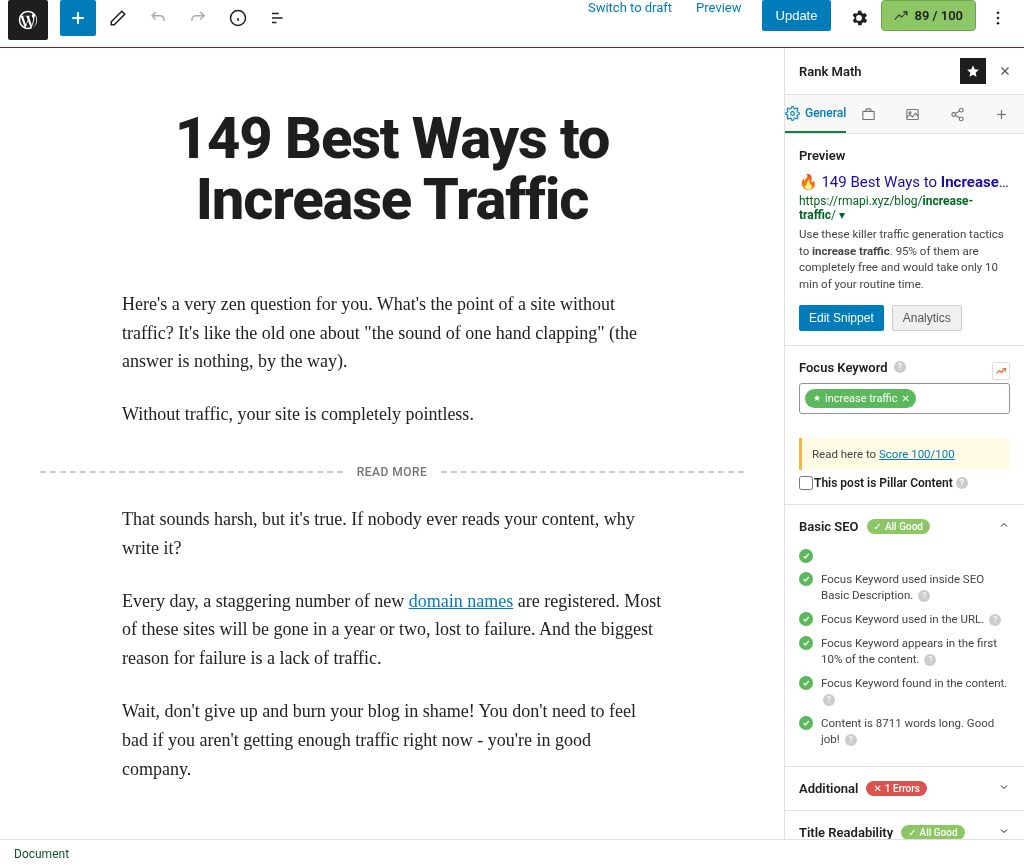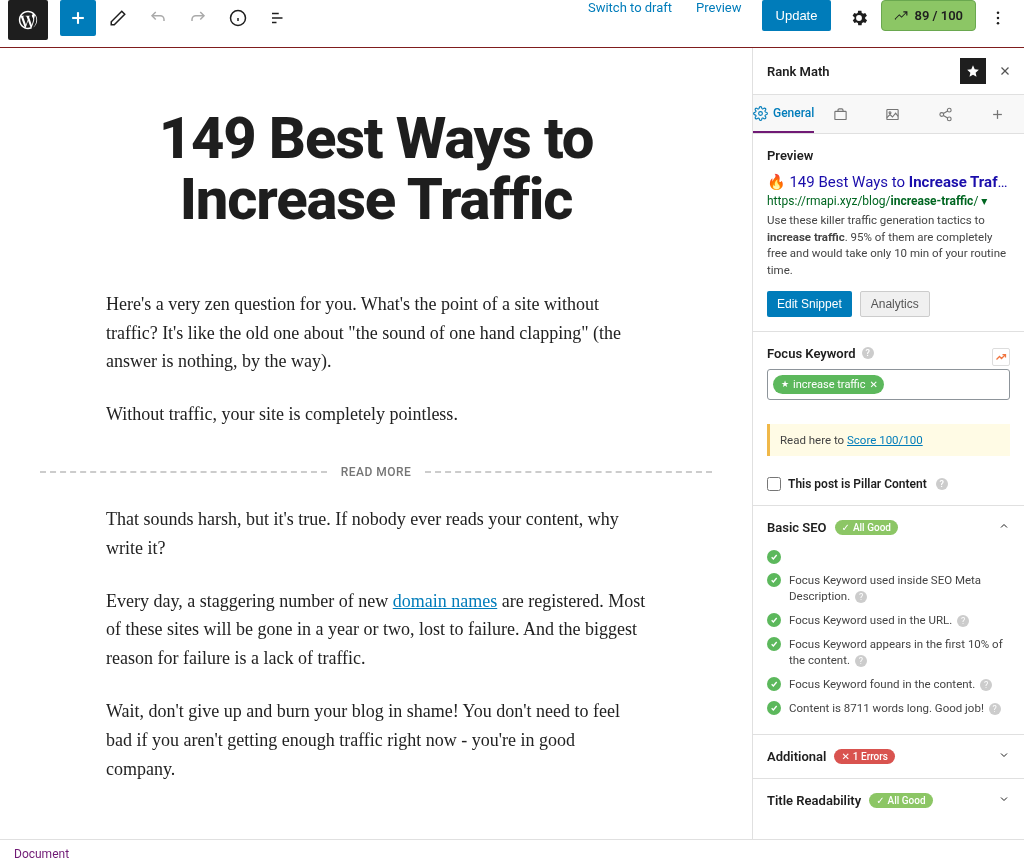--- a/index.html
+++ b/index.html
@@ -23,29 +23,29 @@
 .editor { flex: 1; overflow-y: auto; display: flex; flex-direction: column; align-items: center; padding: 60px 40px 20px; }
 .editor-inner { max-width: 540px; width: 100%; }
 .post-title { font-size: 58px; font-weight: 800; line-height: 1.05; text-align: center; letter-spacing: -0.02em; margin-bottom: 60px; font-family: -apple-system, BlinkMacSystemFont, "Segoe UI", Roboto, sans-serif; }
 .post-body p { font-family: Georgia, "Times New Roman", serif; font-size: 18px; line-height: 1.6; color: #222; margin-bottom: 24px; }
 .post-body a { color: #007cba; text-decoration: underline; }
 .read-more-sep { display: flex; align-items: center; gap: 14px; margin: 12px 0 26px; width: 780px; max-width: 100%; align-self: center; margin-left: -120px; margin-right: -120px; }
 .read-more-sep .line { flex: 1; border-top: 2px dashed #ccc; }
 .read-more-sep .label { font-size: 12px; letter-spacing: 0.5px; color: #757575; font-weight: 500; }
 
 
-.sidebar { width: 272px; border-left: 1px solid #e0e0e0; background: #fff; overflow-y: auto; font-size: 12px; }
+.sidebar { width: 240px; border-left: 1px solid #e0e0e0; background: #fff; overflow-y: auto; font-size: 12px; }
 .sidebar-header { display: flex; align-items: center; padding: 10px 6px 10px 14px; border-bottom: 1px solid #e0e0e0; }
 .sidebar-title { font-weight: 600; font-size: 13px; flex: 1; }
 .star-btn { width: 26px; height: 26px; background: #1e1e1e; color: #fff; display: flex; align-items: center; justify-content: center; cursor: pointer; margin-right: 6px; }
 .close-btn { width: 26px; height: 26px; display:flex; align-items:center; justify-content:center; cursor:pointer; color:#555; }
 
 .tabstrip { display: flex; border-bottom: 1px solid #e0e0e0; background: #f8f8f8; }
 .tabstrip .tab { flex: 1; display: flex; align-items:center; justify-content:center; gap:5px; height: 38px; cursor: pointer; color: #757575; font-size: 12px; }
-.tabstrip .tab.active { border-bottom: 2px solid #701a75; color: #007cba; font-weight: 500; margin-bottom:-1px; }
+.tabstrip .tab.active { border-bottom: 2px solid #15803d; color: #007cba; font-weight: 500; margin-bottom:-1px; }
 .tabstrip .tab svg { width:15px; height:15px; }
 
 .panel { padding: 14px; border-bottom: 1px solid #e0e0e0; }
 .panel h4 { font-size: 13px; font-weight: 600; margin-bottom: 10px; }
 
 .snippet-title { color: #1a0dab; font-size: 15px; font-weight:400; margin-bottom: 3px; white-space: nowrap; overflow: hidden; text-overflow: ellipsis; }
 .snippet-title b { font-weight:700; }
 .snippet-url { color: #006621; font-size: 12px; margin-bottom: 4px; }
 .snippet-url b { font-weight:700; }
 .snippet-desc { font-size: 11.5px; color: #444; line-height: 1.45; }
@@ -59,36 +59,36 @@
 .fk-label-row { display:flex; align-items:center; justify-content:space-between; }
 .fk-chart-icon { width:18px; height:18px; border:1px solid #ddd; border-radius:2px; display:flex; align-items:center; justify-content:center; cursor:pointer; }
 .fk-input-wrap { border: 1.5px solid #8d949a; border-radius: 3px; padding: 5px; display:flex; flex-wrap:wrap; gap:4px; }
 .fk-chip { background: #5cb85c; color: #fff; border-radius: 10px; padding: 3px 6px 3px 8px; font-size:11px; display:flex; align-items:center; gap:4px; }
 .fk-chip .star { font-size:9px; }
 .fk-chip .x { cursor:pointer; font-size:10px; }
 
 .read-here { background:#fffbe5; border-left:3px solid #f0b849; padding:9px 10px; font-size:11.5px; color:#444; margin-top:24px; }
 .read-here a { color:#007cba; text-decoration:underline; }
 
-.pillar-row { display:flex; align-items:center; gap:7px; margin-top:21px; font-size:12px; font-weight:600; }
+.pillar-row { display:flex; align-items:center; gap:1px; margin-top:6px; font-size:12px; font-weight:600; }
 .pillar-row input { width:14px; height:14px; }
 
 .sec-header { display:flex; align-items:center; gap:8px; cursor:pointer; }
 .sec-header .chev { margin-left:auto; }
 .badge-good { background:#8cc665; color:#fff; font-size:10px; padding:2px 7px; border-radius:9px; font-weight:500; display:inline-flex; align-items:center; gap:3px; }
 .badge-err { background:#d9534f; color:#fff; font-size:10px; padding:2px 7px; border-radius:9px; font-weight:500; display:inline-flex; align-items:center; gap:3px; }
 
 .check-list { list-style:none; margin-top:10px; }
 .check-list li { display:flex; gap:8px; padding:4px 0; font-size:11.5px; color:#444; line-height:1.4; }
 .check-list .dot { flex-shrink:0; width:14px; height:14px; border-radius:50%; background:#5cb85c; display:flex; align-items:center; justify-content:center; margin-top:1px; }
 .check-list .dot svg { width:8px; height:8px; stroke:#fff; }
 .help-q { display:inline-block; width:12px; height:12px; border-radius:50%; background:#ccc; color:#fff; font-size:9px; text-align:center; line-height:12px; margin-left:2px; }
 
 
-.bottom-bar { height:28px; border-top:1px solid #e0e0e0; display:flex; align-items:center; padding:0 14px; font-size:12px; color:#701a75; background:#fff; }
+.bottom-bar { height:28px; border-top:1px solid #e0e0e0; display:flex; align-items:center; padding:0 14px; font-size:12px; color:#14532d; background:#fff; }
 </style>
 </head>
 <body>
 
 <div class="top-toolbar">
   <div class="wp-logo">
     <svg viewBox="0 0 24 24" fill="currentColor">
         <path d="M12 2C6.5 2 2 6.5 2 12s4.5 10 10 10 10-4.5 10-10S17.5 2 12 2zM3.6 12c0-1.2.3-2.4.7-3.4l4 11C5.8 18.2 3.6 15.4 3.6 12zm8.4 8.4c-.8 0-1.6-.1-2.4-.3l2.5-7.3 2.6 7.1c-.9.3-1.8.5-2.7.5zm1.2-12.3c.5 0 1-.1 1-.1.5 0 .4-.7-.1-.7 0 0-1.4.1-2.3.1-.8 0-2.2-.1-2.2-.1-.5 0-.5.7-.1.7 0 0 .4.1.9.1l1.3 3.6-1.9 5.6-3.1-9.2c.5 0 1-.1 1-.1.5 0 .4-.7-.1-.7 0 0-1.4.1-2.3.1h-.4C6.4 5 9 3.6 12 3.6c2.2 0 4.2.8 5.7 2.2h-.1c-.8 0-1.4.7-1.4 1.5 0 .7.4 1.3.8 2 .3.6.7 1.3.7 2.4 0 .7-.3 1.6-.7 2.8l-.9 2.9-3.1-9.3zm6.3-1.3c1 1.5 1.6 3.2 1.6 5.2 0 4.1-2.2 7.7-5.5 9.6l2.6-7.4c.5-1.2.6-2.2.6-3 0-.3 0-.6-.1-.8.3-1.2.6-2.4.8-3.6z"></path>
       </svg>
   </div>
@@ -295,21 +295,21 @@
                 <polyline points="5 13 10 18 20 6"></polyline>
               </svg>
             </span>
           </li>
         <li>
             <span class="dot">
               <svg viewBox="0 0 24 24" fill="none" stroke-width="4">
                 <polyline points="5 13 10 18 20 6"></polyline>
               </svg>
             </span>
-            <span><span>Focus Keyword used inside SEO Meta Description.</span> <span class="help-q">?</span></span>
+            <span><span>Focus Keyword used inside SEO Basic Description.</span> <span class="help-q">?</span></span>
           </li>
         <li>
             <span class="dot">
               <svg viewBox="0 0 24 24" fill="none" stroke-width="4">
                 <polyline points="5 13 10 18 20 6"></polyline>
               </svg>
             </span>
             <span><span>Focus Keyword used in the URL.</span> <span class="help-q">?</span></span>
           </li>
         <li>

